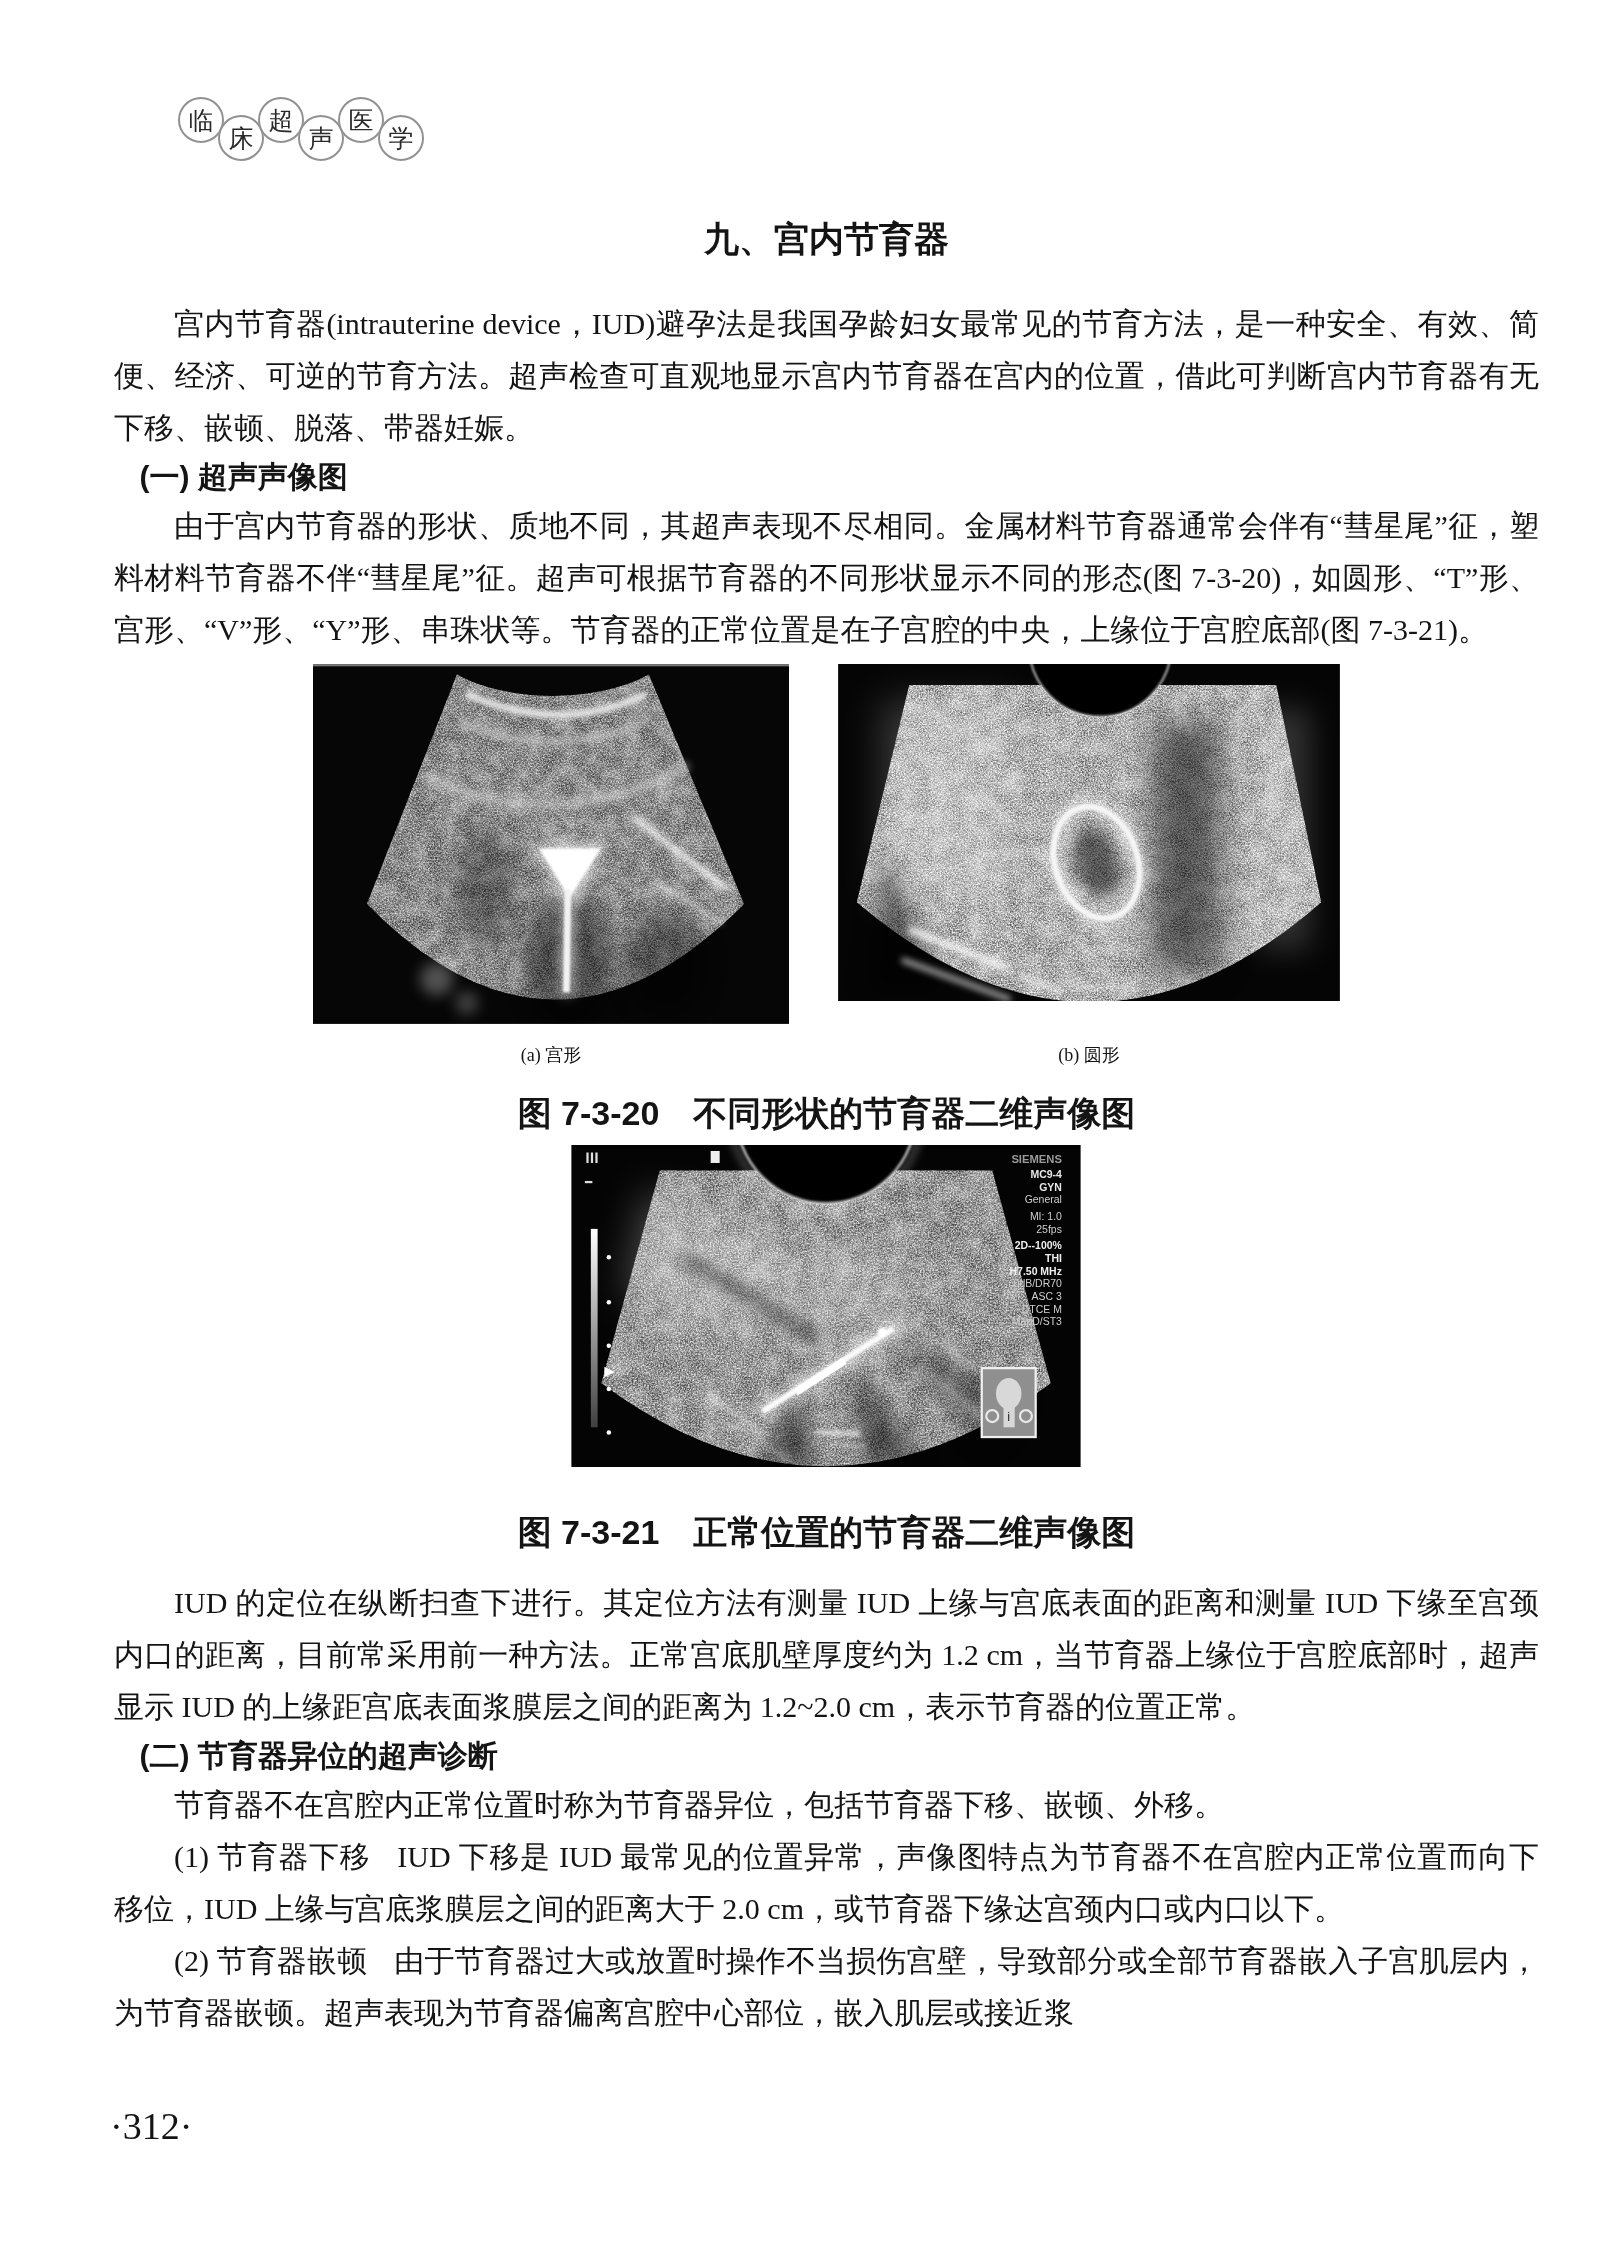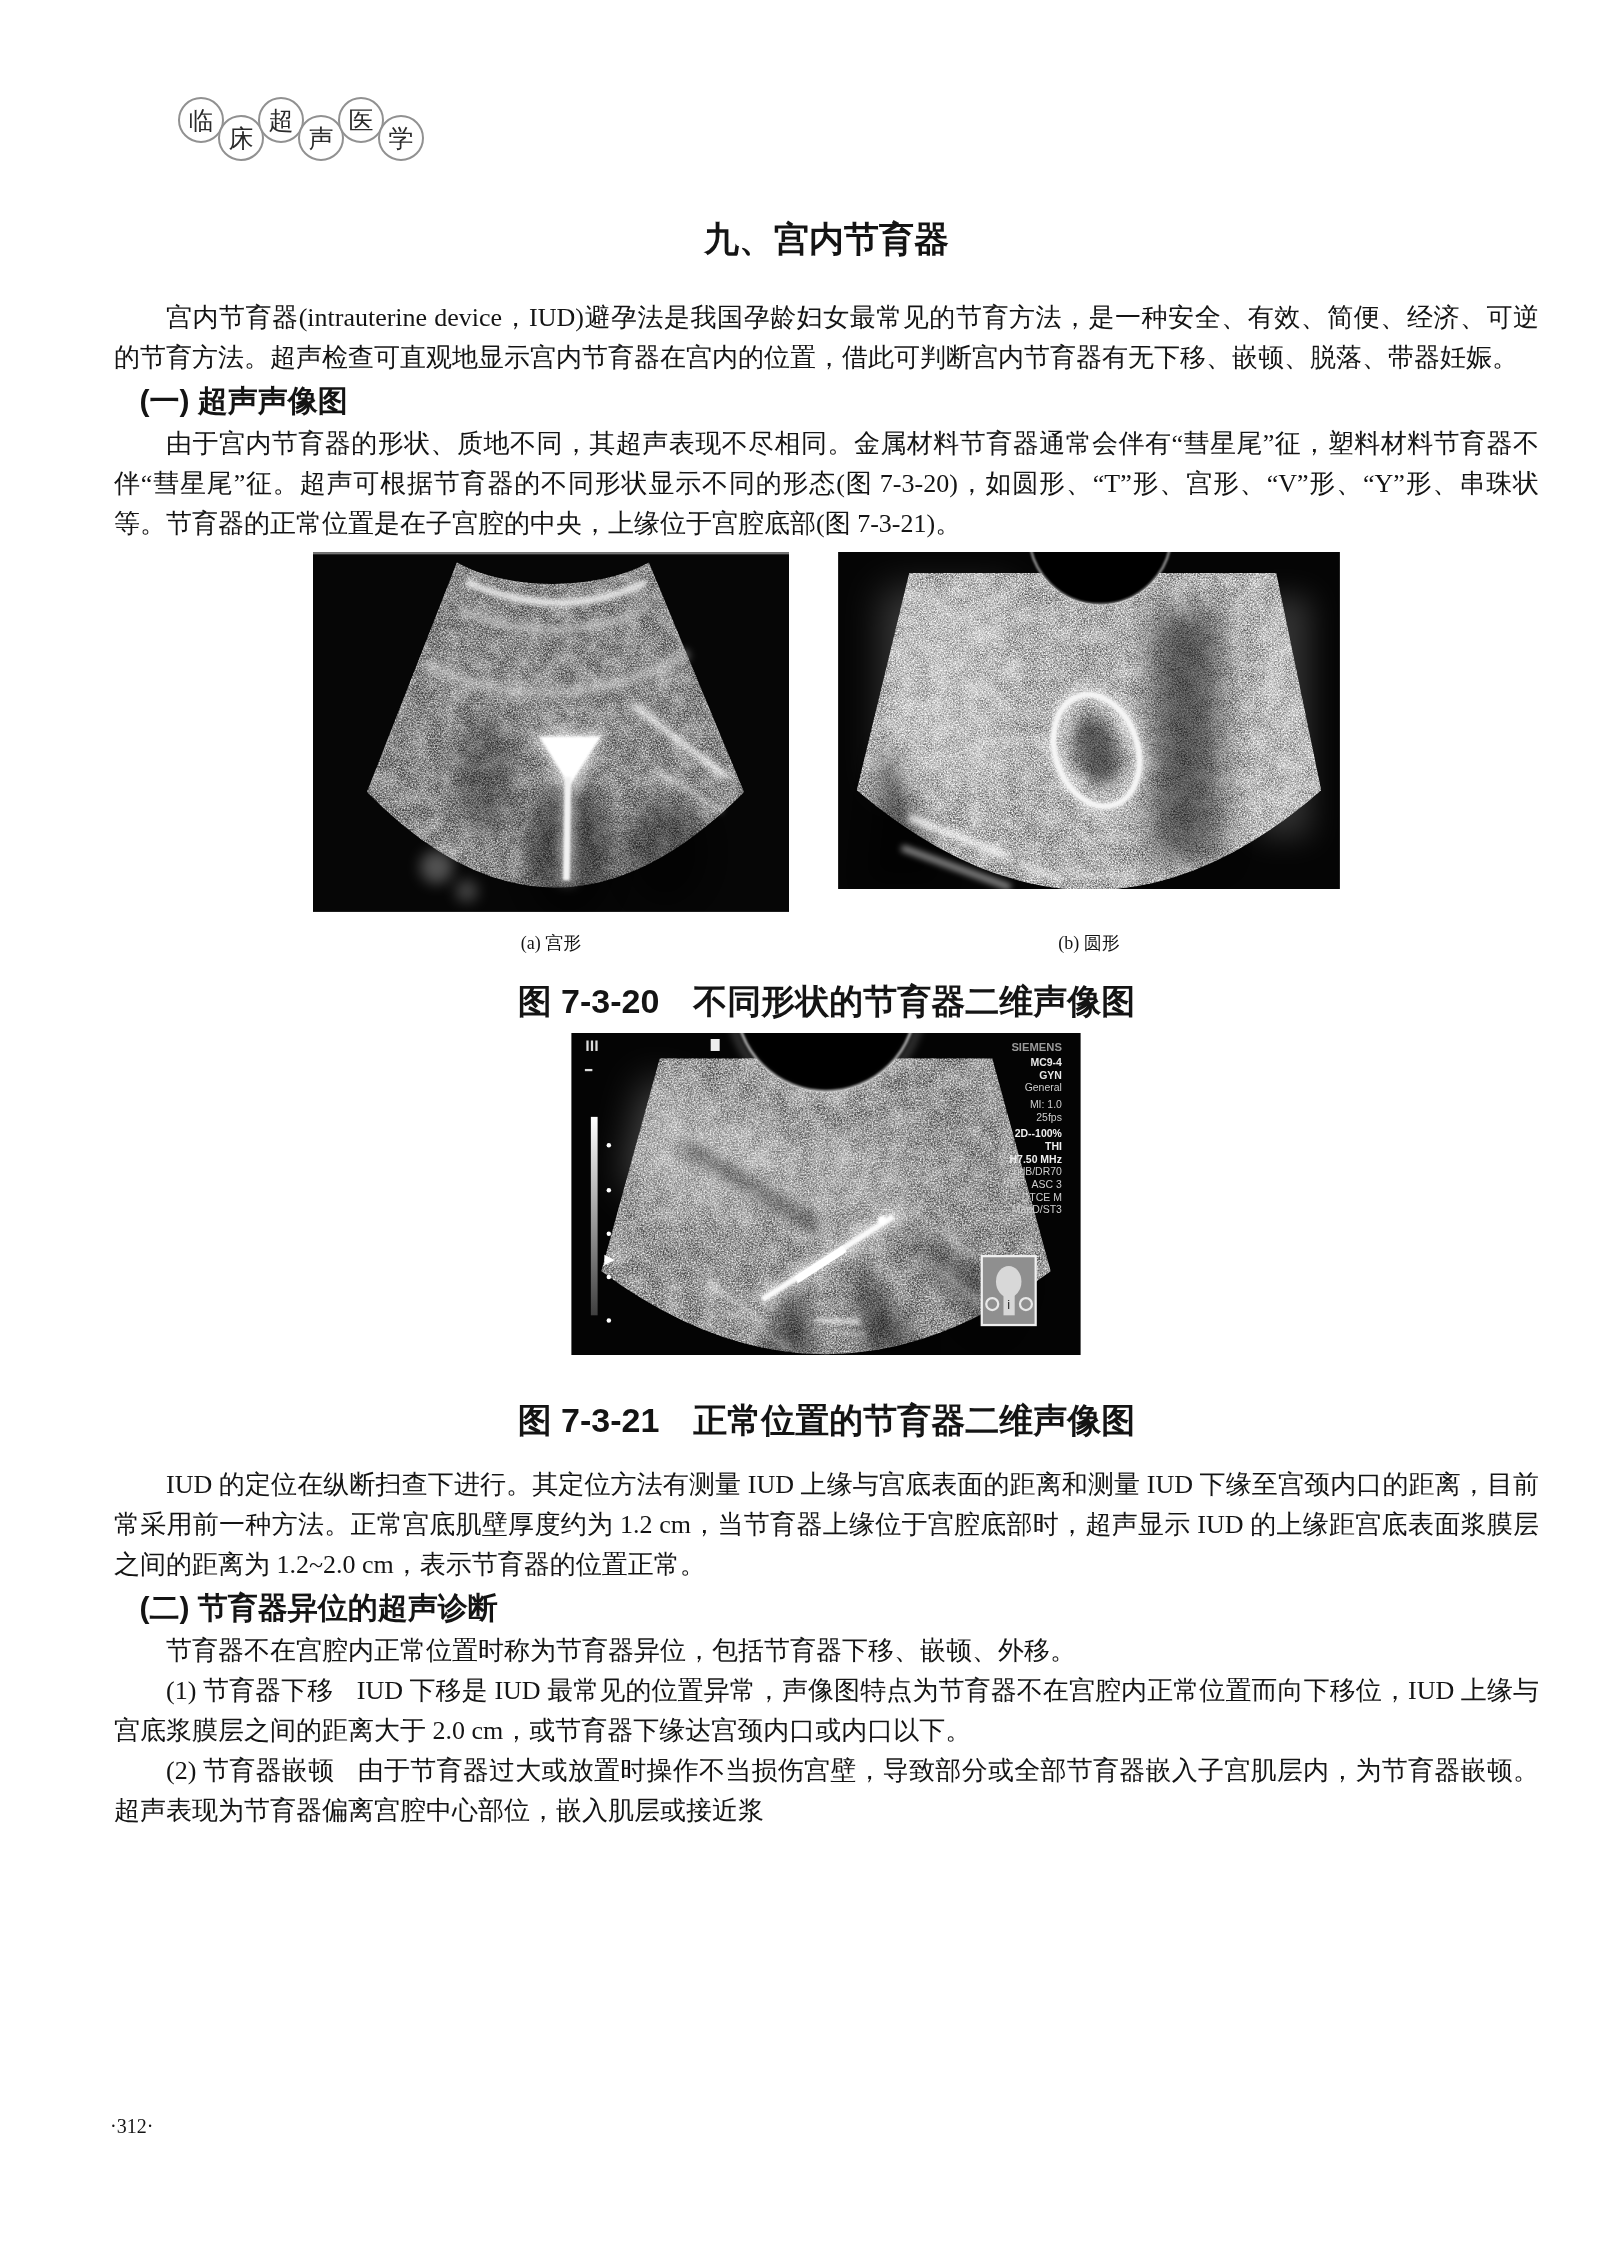--- a/index.html
+++ b/index.html
@@ -8,21 +8,21 @@
   
   .logo{position:absolute;left:178px;top:97px;display:flex;}
   .logo-circle{width:42px;height:42px;border:2.2px solid #919191;border-radius:50%;
         display:flex;align-items:center;justify-content:center;font-size:25px;color:#2a2a2a;
         background:#fff;flex:0 0 auto;}
   .logo-circle.low{margin-top:18px;}
   .logo-circle + .logo-circle{margin-left:-6px;}
   
   .content{position:absolute;left:114px;top:219px;width:1425px;}
   .title{margin:0;text-align:center;font-size:35px;line-height:42px;font-weight:bold;}
-  p.body{margin:0;font-size:26px;line-height:40px;text-align:justify;text-indent:2em;}
+  p.body{margin:0;font-size:30px;line-height:52px;text-align:justify;text-indent:2em;}
   p.first{margin-top:37px;}
   p.p3{margin-top:25.5px;}
   .sub-heading{margin:0;font-family:"Liberation Sans","DejaVu Sans",sans-serif;font-weight:bold;
         font-size:30px;line-height:46px;text-indent:0.85em;}
   .lead{margin-right:0.9em;}
   
   .fig-row{display:flex;align-items:flex-start;margin-top:7.5px;margin-left:199px;}
   .img-a{width:476px;height:360px;}
   .img-b{width:502px;height:337px;margin-left:49px;}
   .cap-row{display:flex;margin-left:199px;margin-top:13.5px;}
@@ -32,21 +32,21 @@
   .fig-caption{margin:19.5px 0 0 0;text-align:center;font-weight:bold;font-size:34px;line-height:39px;
         font-family:"Liberation Sans","DejaVu Sans",sans-serif;}
   .fig-caption.second{margin-top:46px;}
   .fig21-wrap{margin-top:12px;margin-left:457px;width:528px;height:322px;}
   svg{display:block;}
   
   .b1{filter:blur(1.2px);} .b2{filter:blur(2.5px);} .b4{filter:blur(4px);}
   .b6{filter:blur(6px);}  .b9{filter:blur(9px);}  .b14{filter:blur(14px);}
   .b20{filter:blur(20px);} .b26{filter:blur(26px);}
   .us-text{font-family:"Liberation Sans","DejaVu Sans",sans-serif;}
-  .pageno{position:absolute;left:110px;top:2109px;font-size:20px;line-height:34px;}
+  .pageno{position:absolute;left:110px;top:2109px;font-size:38px;line-height:34px;}
 </style>
 </head>
 <body>
 
 <div class="page">
 
   <div class="logo">
     <span class="logo-circle">
         <span>临</span>
       </span>

